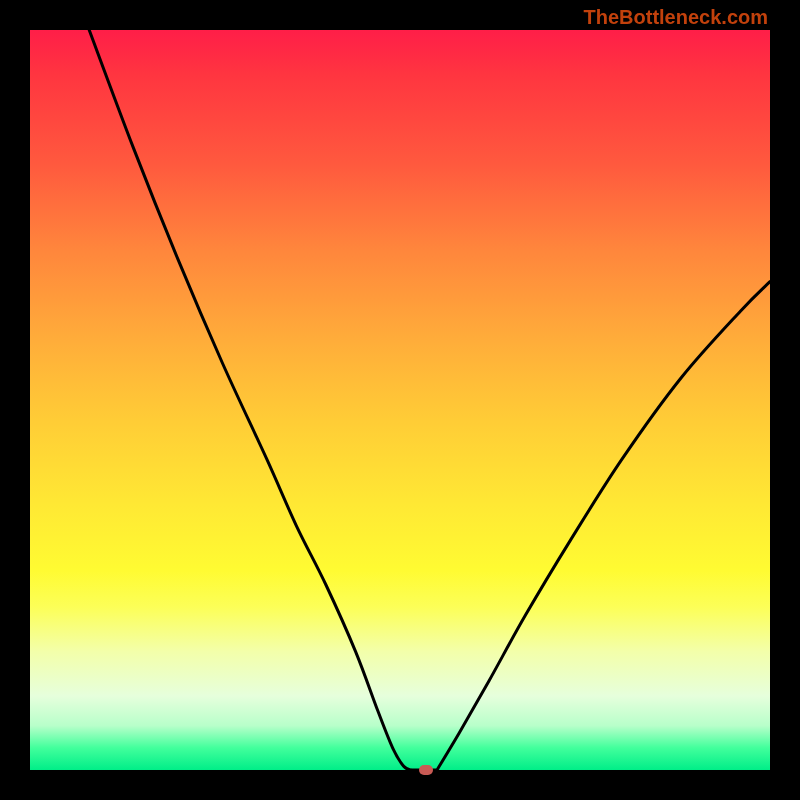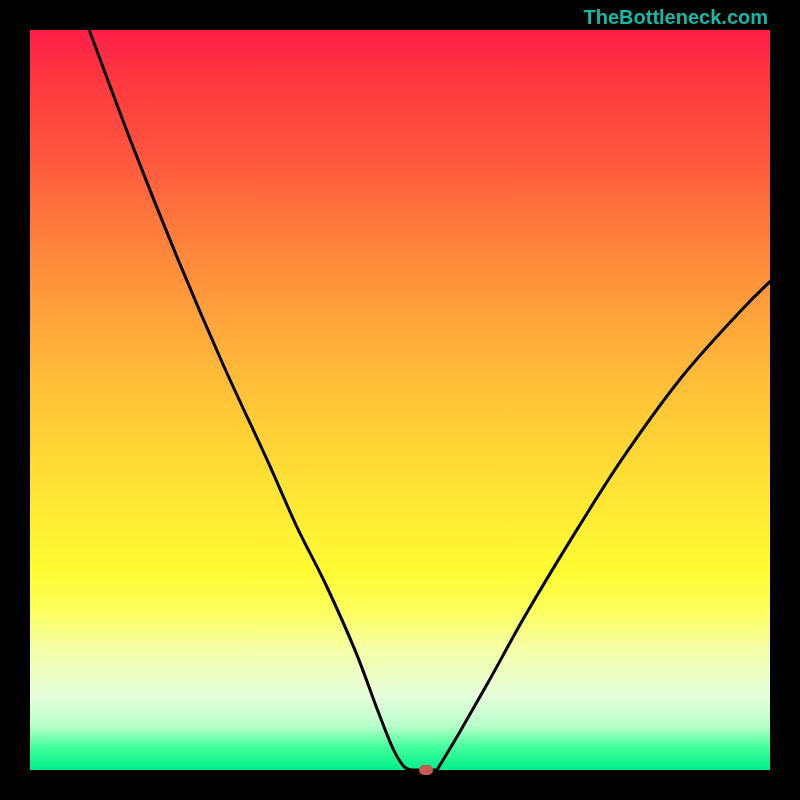--- a/index.html
+++ b/index.html
@@ -40,21 +40,21 @@
       #00ee88 100%
     );
   }
   .watermark {
     position: absolute;
     top: 6px;
     right: 32px;
     font-family: Arial, Helvetica, sans-serif;
     font-size: 20px;
     font-weight: bold;
-    color: #14b8a6;
+    color: #c2410c;
     user-select: none;
   }
   svg.curve {
     position: absolute;
     left: 0;
     top: 0;
     width: 740px;
     height: 740px;
   }
   .marker {

